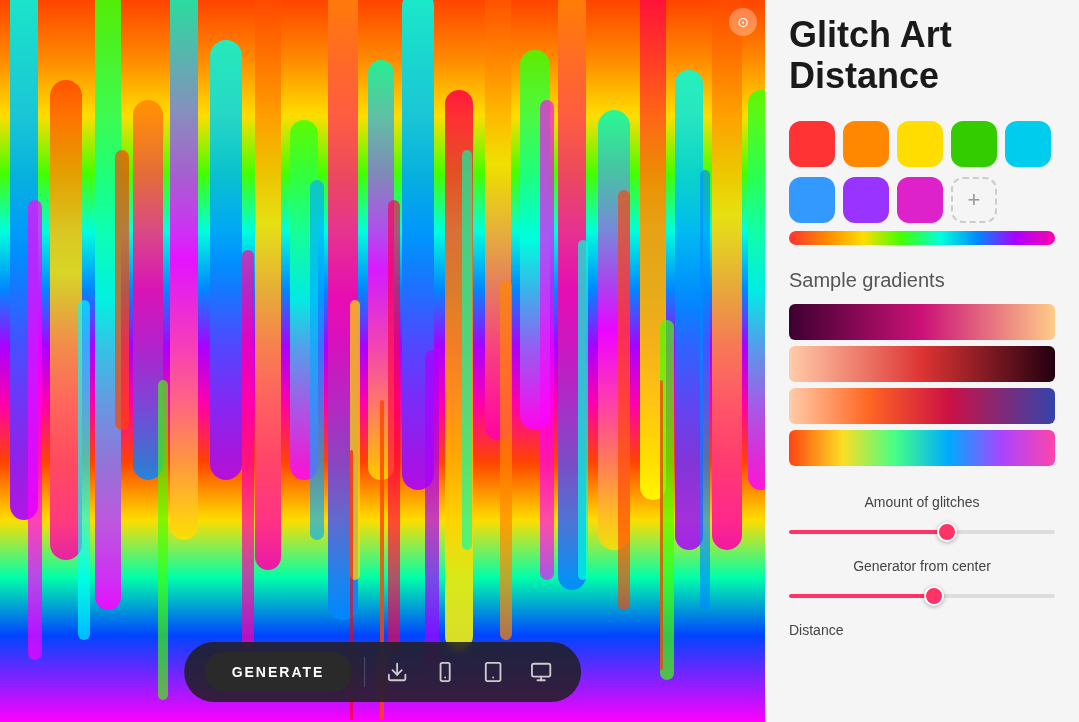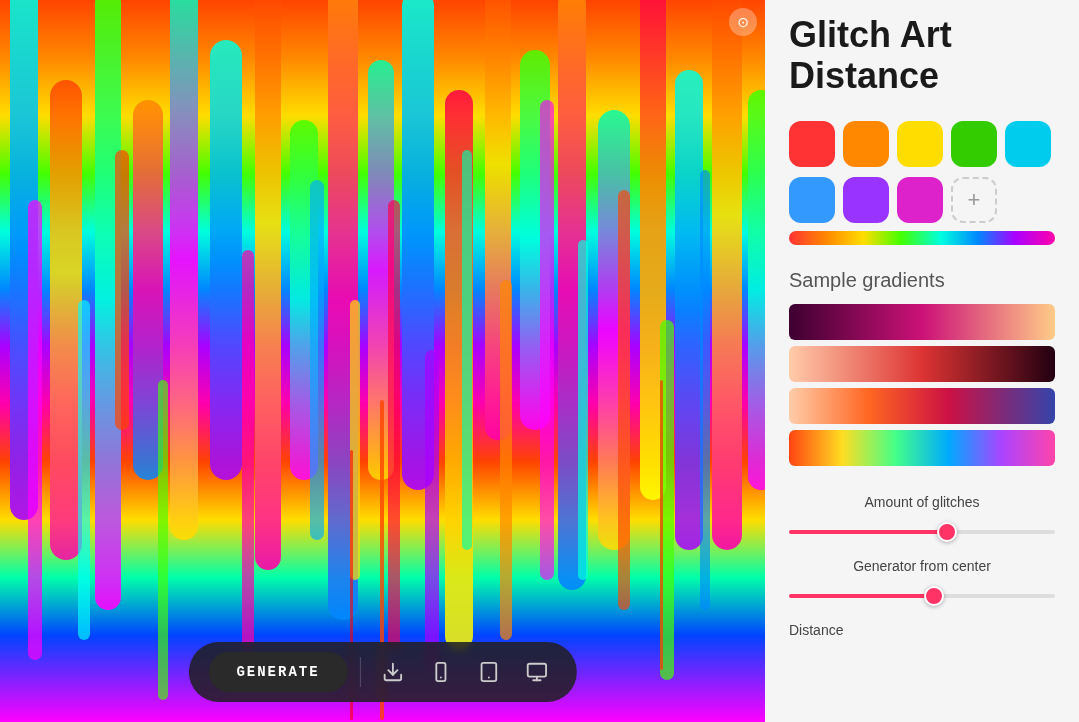--- a/index.html
+++ b/index.html
@@ -66,21 +66,20 @@
       background: #2a2a2a;
       color: #fff;
       border: none;
       border-radius: 25px;
       padding: 12px 28px;
       font-size: 14px;
       font-weight: 700;
       letter-spacing: 2px;
       cursor: pointer;
       text-transform: uppercase;
-      font-family: Liberation Mono, monospace;
     }
 
     .toolbar-sep {
       width: 1px;
       height: 30px;
       background: rgba(255,255,255,0.2);
       margin: 0 4px;
     }
 
     .toolbar-icon-btn {

